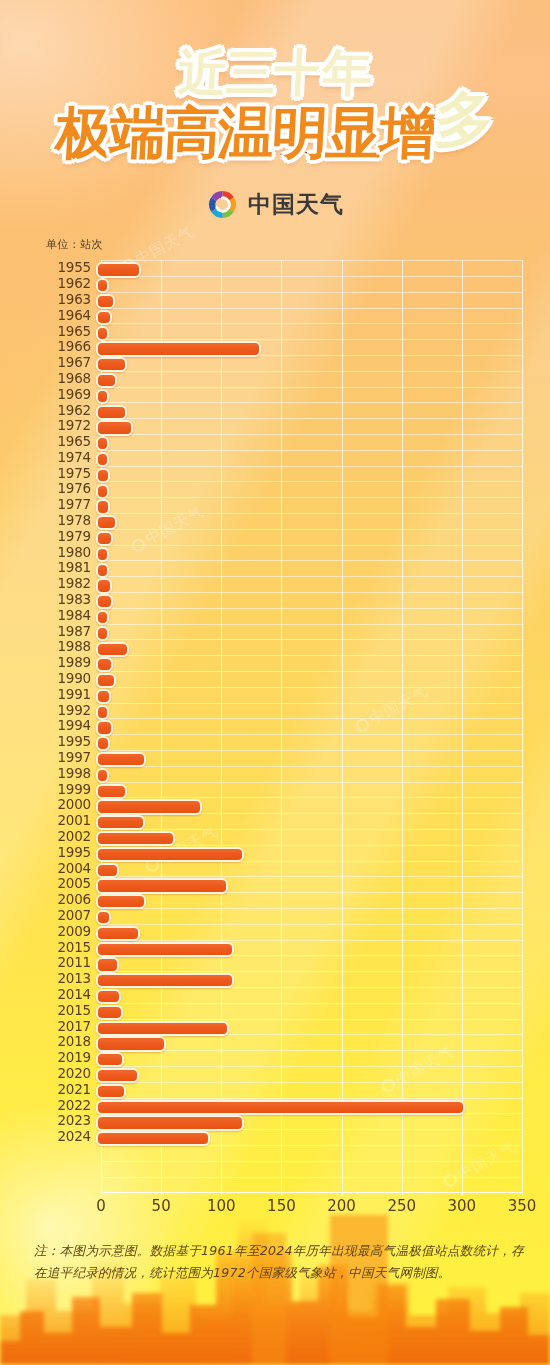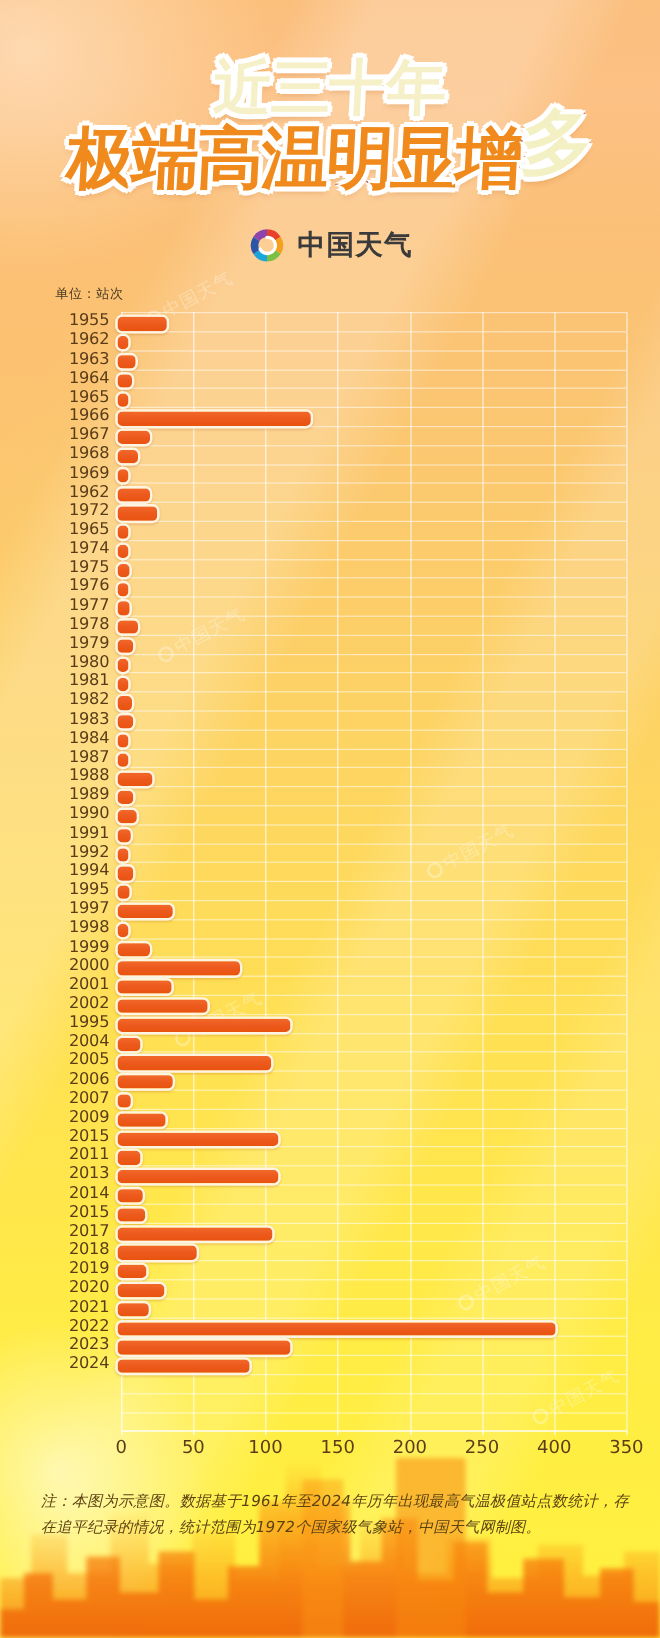--- a/index.html
+++ b/index.html
@@ -760,20 +760,20 @@
         <div class="xtick" style="left: 14.2857%;">50</div>
         <div class="xtickmark" style="left: 28.5714%;"></div>
         <div class="xtick" style="left: 28.5714%;">100</div>
         <div class="xtickmark" style="left: 42.8571%;"></div>
         <div class="xtick" style="left: 42.8571%;">150</div>
         <div class="xtickmark" style="left: 57.1429%;"></div>
         <div class="xtick" style="left: 57.1429%;">200</div>
         <div class="xtickmark" style="left: 71.4286%;"></div>
         <div class="xtick" style="left: 71.4286%;">250</div>
         <div class="xtickmark" style="left: 85.7143%;"></div>
-        <div class="xtick" style="left: 85.7143%;">400</div>
+        <div class="xtick" style="left: 85.7143%;">300</div>
         <div class="xtickmark" style="left: 100%;"></div>
         <div class="xtick" style="left: 100%;">350</div>
       </div>
   </div>
 
   <div id="footnote">注：本图为示意图。数据基于1961年至2024年历年出现最高气温极值站点数统计，存在追平纪录的情况，统计范围为1972个国家级气象站，中国天气网制图。</div>
 </div>
 
 </body></html>

